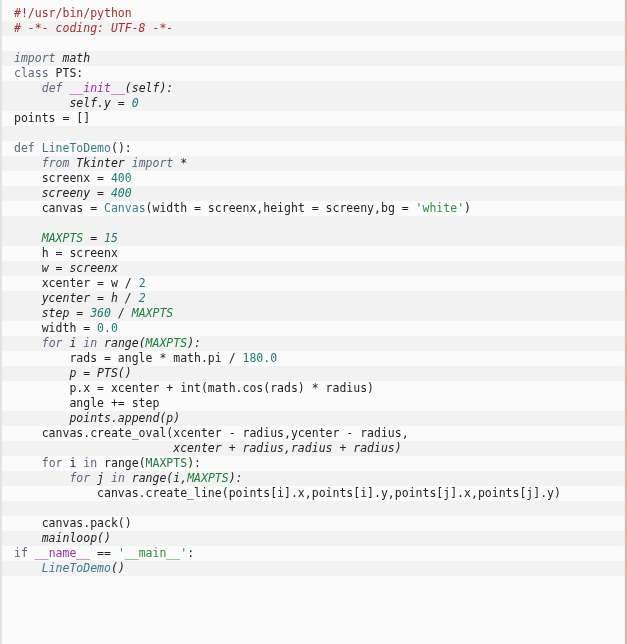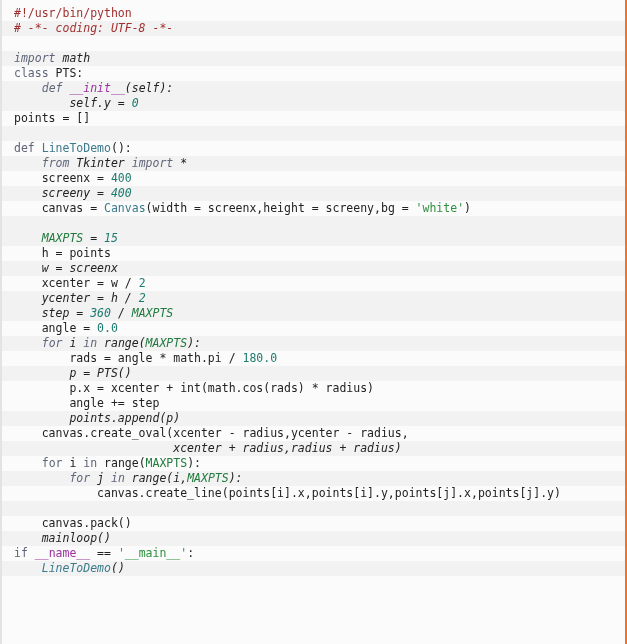--- a/index.html
+++ b/index.html
@@ -8,21 +8,21 @@
     padding: 0;
     background: #ffffff;
   }
   #code-listing {
     position: relative;
     width: 627px;
     height: 644px;
     box-sizing: border-box;
     background: #fbfbfb;
     border-left: 2px solid #e3e3e3;
-    border-right: 2px solid #f97316;
+    border-right: 2px solid #fca5a5;
     overflow: hidden;
     font-family: "DejaVu Sans Mono", "Liberation Mono", monospace;
     font-size: 11.5px;
     line-height: 15px;
     color: #222222;
     padding: 6px 0 0 0;
   }
   .code-line {
     position: relative;
     height: 15px;
@@ -64,26 +64,26 @@
       <div class="code-line stripe"><span class="t-plain">        self.y = </span><span class="t-number">0</span></div>
       <div class="code-line"><span class="t-plain">points = []</span></div>
       <div class="code-line stripe blank">​</div>
       <div class="code-line"><span class="t-keyword">def</span><span class="t-plain"> </span><span class="t-func">LineToDemo</span><span class="t-plain">():</span></div>
       <div class="code-line stripe"><span class="t-plain">    </span><span class="t-keyword">from</span><span class="t-plain"> Tkinter </span><span class="t-keyword">import</span><span class="t-plain"> *</span></div>
       <div class="code-line"><span class="t-plain">    screenx = </span><span class="t-number">400</span></div>
       <div class="code-line stripe"><span class="t-plain">    screeny = </span><span class="t-number">400</span></div>
       <div class="code-line"><span class="t-plain">    canvas = </span><span class="t-func">Canvas</span><span class="t-plain">(width = screenx,height = screeny,bg = </span><span class="t-string">'white'</span><span class="t-plain">)</span></div>
       <div class="code-line stripe blank">​</div>
       <div class="code-line stripe"><span class="t-plain">    </span><span class="t-const">MAXPTS</span><span class="t-plain"> = </span><span class="t-number">15</span></div>
-      <div class="code-line"><span class="t-plain">    h = points</span></div>
+      <div class="code-line"><span class="t-plain">    h = screenx</span></div>
       <div class="code-line stripe"><span class="t-plain">    w = screenx</span></div>
       <div class="code-line"><span class="t-plain">    xcenter = w / </span><span class="t-number">2</span></div>
       <div class="code-line stripe"><span class="t-plain">    ycenter = h / </span><span class="t-number">2</span></div>
       <div class="code-line stripe"><span class="t-plain">    step = </span><span class="t-number">360</span><span class="t-plain"> / </span><span class="t-const">MAXPTS</span></div>
-      <div class="code-line"><span class="t-plain">    angle = </span><span class="t-number">0.0</span></div>
+      <div class="code-line"><span class="t-plain">    width = </span><span class="t-number">0.0</span></div>
       <div class="code-line stripe"><span class="t-plain">    </span><span class="t-keyword">for</span><span class="t-plain"> i </span><span class="t-keyword">in</span><span class="t-plain"> range(</span><span class="t-const">MAXPTS</span><span class="t-plain">):</span></div>
       <div class="code-line"><span class="t-plain">        rads = angle * math.pi / </span><span class="t-number">180.0</span></div>
       <div class="code-line stripe"><span class="t-plain">        p = PTS()</span></div>
       <div class="code-line"><span class="t-plain">        p.x = xcenter + int(math.cos(rads) * radius)</span></div>
       <div class="code-line"><span class="t-plain">        angle += step</span></div>
       <div class="code-line stripe"><span class="t-plain">        points.append(p)</span></div>
       <div class="code-line"><span class="t-plain">    canvas.create_oval(xcenter - radius,ycenter - radius,</span></div>
       <div class="code-line stripe"><span class="t-plain">                       xcenter + radius,radius + radius)</span></div>
       <div class="code-line"><span class="t-plain">    </span><span class="t-keyword">for</span><span class="t-plain"> i </span><span class="t-keyword">in</span><span class="t-plain"> range(</span><span class="t-const">MAXPTS</span><span class="t-plain">):</span></div>
       <div class="code-line stripe"><span class="t-plain">        </span><span class="t-keyword">for</span><span class="t-plain"> j </span><span class="t-keyword">in</span><span class="t-plain"> range(i,</span><span class="t-const">MAXPTS</span><span class="t-plain">):</span></div>

